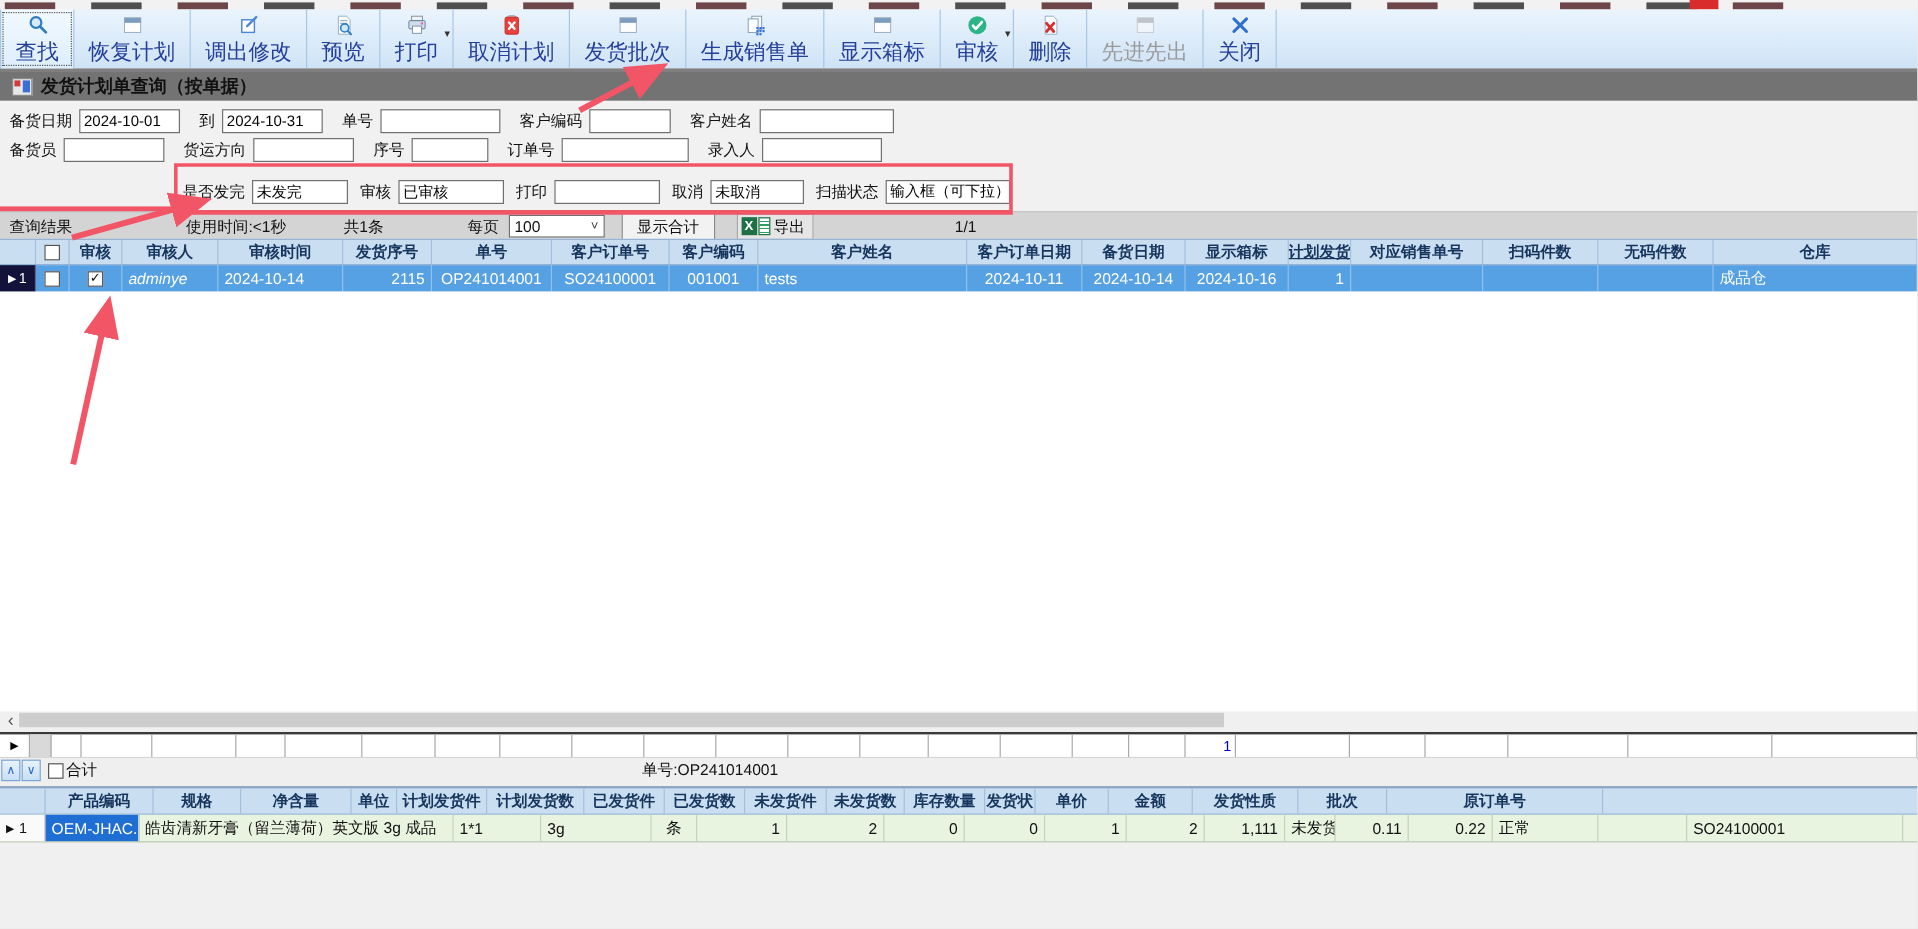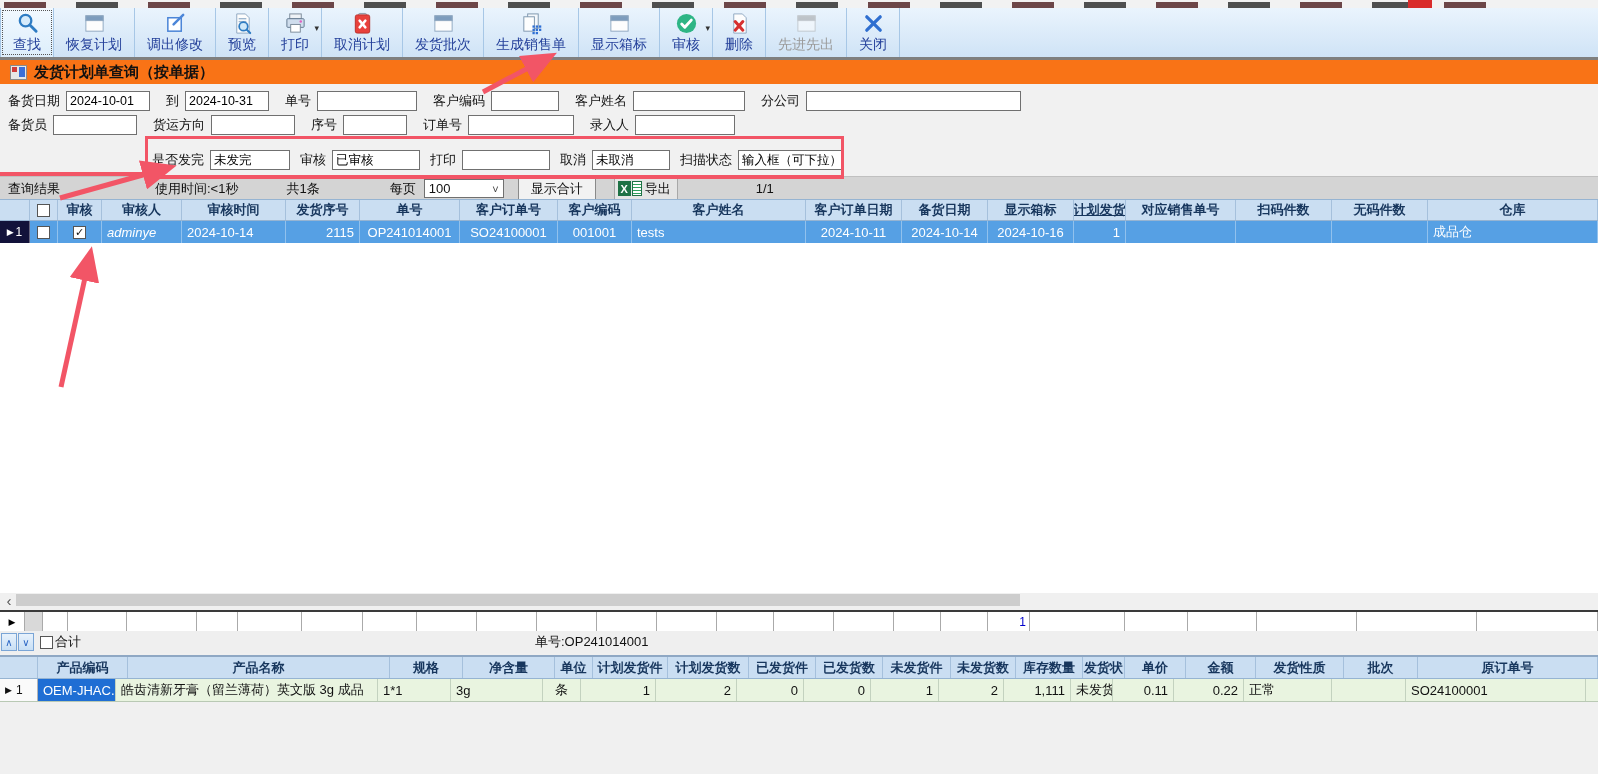--- a/index.html
+++ b/index.html
@@ -12,28 +12,28 @@
   .frag.alt{background:#333;}
   .frag-red{position:absolute;top:0;height:8px;background:#d92b2b;}
 
   
   .toolbar{position:absolute;top:8px;left:0;right:0;height:49px;display:flex;align-items:stretch;
            background:linear-gradient(#eaf4fd,#cfe3f6);border-bottom:3px solid #7f7f7f;}
   .tb-btn{position:relative;display:flex;flex-direction:column;align-items:center;justify-content:flex-start;
           padding:3px 12px 2px;border-right:1px solid #a7c7e6;cursor:default;}
   .tb-btn:first-child{border-left:1px solid #a7c7e6;}
   .tbi{width:23px;height:23px;margin-top:1px;}
-  .tb-label{font-size:14px;color:var(--tbt);white-space:nowrap;margin-top:1px;}
+  .tb-label{font-size:18px;color:var(--tbt);white-space:nowrap;margin-top:1px;}
   .tb-btn.focused{background:linear-gradient(#f2f9ff,#ddeefb);outline:1px dotted #555;outline-offset:-3px;}
   .tb-btn.disabled .tb-label{color:#9b9b9b;}
   .tb-btn.disabled .tbi{filter:grayscale(1);opacity:.5;}
   .dd{position:absolute;right:2px;top:15px;font-size:9px;color:#333;}
 
   
-  .title-bar{position:absolute;top:60px;left:0;right:0;height:24px;background:#f97316;display:flex;
+  .title-bar{position:absolute;top:60px;left:0;right:0;height:24px;background:#737373;display:flex;
              align-items:center;gap:7px;padding-left:10px;border-bottom:1px solid #dcdcdc;}
   .t-icon{position:relative;width:15px;height:13px;background:#e7e7e7;border:1px solid #8a8a8a;}
   .t-icon::before{content:"";position:absolute;left:1px;top:1px;width:5px;height:5px;background:#d03c3c;}
   .t-icon::after{content:"";position:absolute;right:1px;top:1px;width:6px;height:10px;background:#3a6fd8;}
   .t-text{font-weight:bold;font-size:15px;}
 
   
   .filters{position:absolute;top:84px;left:0;right:0;height:92px;background:#f1f1f1;}
   .f-row{display:flex;align-items:center;height:24px;padding-left:8px;}
   .f-row1{margin-top:5px;}
@@ -318,24 +318,20 @@
           <input class="f-input" readonly="" style="width: 100px;">
         </div>
         <div class="f-item">
           <span class="f-label">客户编码</span>
           <input class="f-input" readonly="" style="width: 68px;">
         </div>
         <div class="f-item">
           <span class="f-label">客户姓名</span>
           <input class="f-input" readonly="" style="width: 112px;">
         </div>
-        <div class="f-item">
-          <span class="f-label">分公司</span>
-          <input class="f-input" readonly="" style="width: 215px;">
-        </div>
       </div>
     <div class="f-row f-row2" id="frow2">
         <div class="f-item">
           <span class="f-label">备货员</span>
           <input class="f-input" readonly="" style="width: 84px;">
         </div>
         <div class="f-item">
           <span class="f-label">货运方向</span>
           <input class="f-input" readonly="" style="width: 84px;">
         </div>
@@ -386,21 +382,21 @@
       <span class="chev">˅</span>
     </span>
     <span class="btn-st">显示合计</span>
     <span class="export">
       <span class="xls">
           <span class="xls-x">X</span>
           <span class="xls-g"></span>
         </span>
       <span>导出</span>
     </span>
-    <span class="sb-t" style="margin-left:78px">1/1</span>
+    <span class="sb-t" style="margin-left:118px">1/1</span>
   </div>
 
   <div class="mg-header" id="mgHeader">
       <div class="g-hcell" style="width: 30px;"></div>
       <div class="g-hcell" style="width: 28px;">
         <span class="cb"></span>
       </div>
       <div class="g-hcell" style="width: 44px;">审核</div>
       <div class="g-hcell" style="width: 80px;">审核人</div>
       <div class="g-hcell" style="width: 104px;">审核时间</div>
@@ -487,21 +483,20 @@
     <span class="ud-btn">∧</span>
     <span class="ud-btn">∨</span>
     <span class="cb bb-cb"></span>
     <span class="bb-t">合计</span>
     <span class="bb-order">单号:OP241014001</span>
   </div>
 
   <div class="dg-header" id="dgHeader">
       <div class="g-hcell" style="width: 38px;"></div>
       <div class="g-hcell" style="width: 90px;">产品编码</div>
-      <div class="g-hcell" style="width: 262px;">产品名称</div>
       <div class="g-hcell" style="width: 73px;">规格</div>
       <div class="g-hcell" style="width: 92px;">净含量</div>
       <div class="g-hcell" style="width: 38px;">单位</div>
       <div class="g-hcell" style="width: 75px;">计划发货件</div>
       <div class="g-hcell" style="width: 81px;">计划发货数</div>
       <div class="g-hcell" style="width: 67px;">已发货件</div>
       <div class="g-hcell" style="width: 67px;">已发货数</div>
       <div class="g-hcell" style="width: 68px;">未发货件</div>
       <div class="g-hcell" style="width: 65px;">未发货数</div>
       <div class="g-hcell" style="width: 67px;">库存数量</div>

